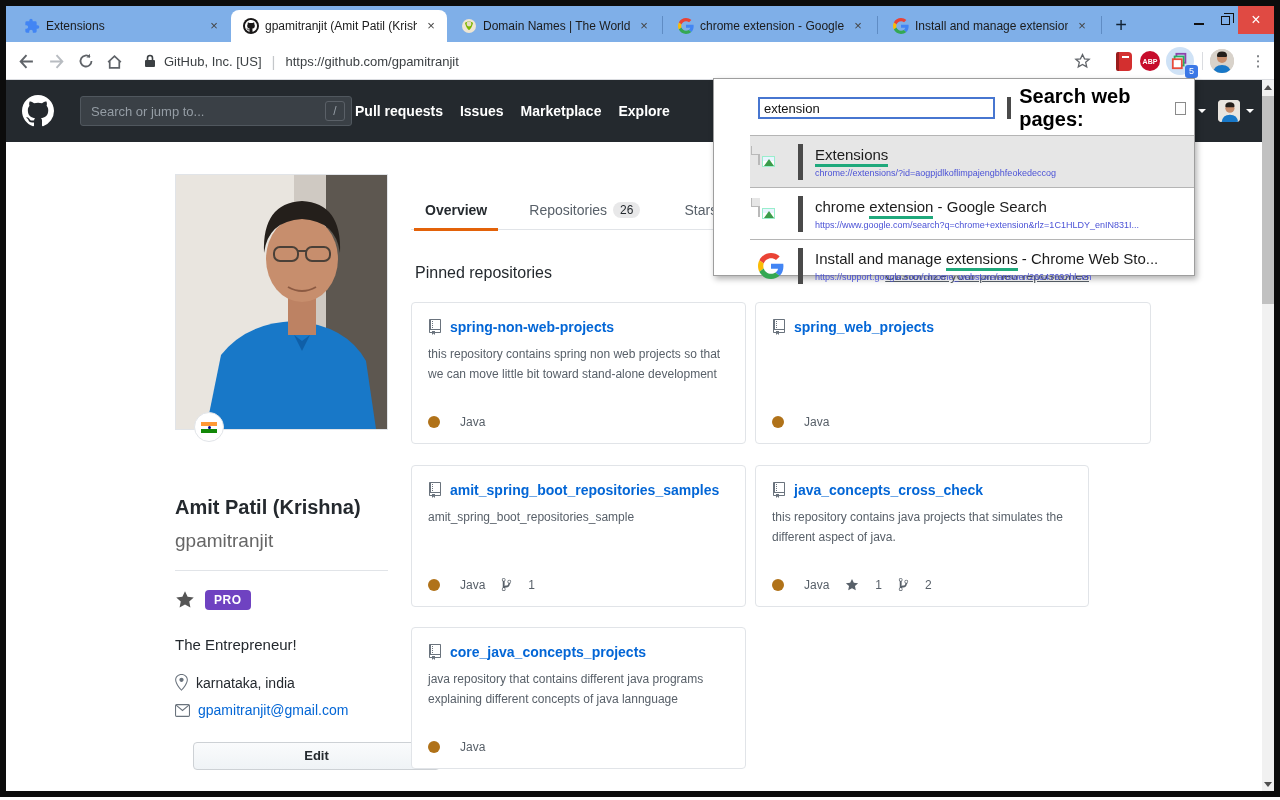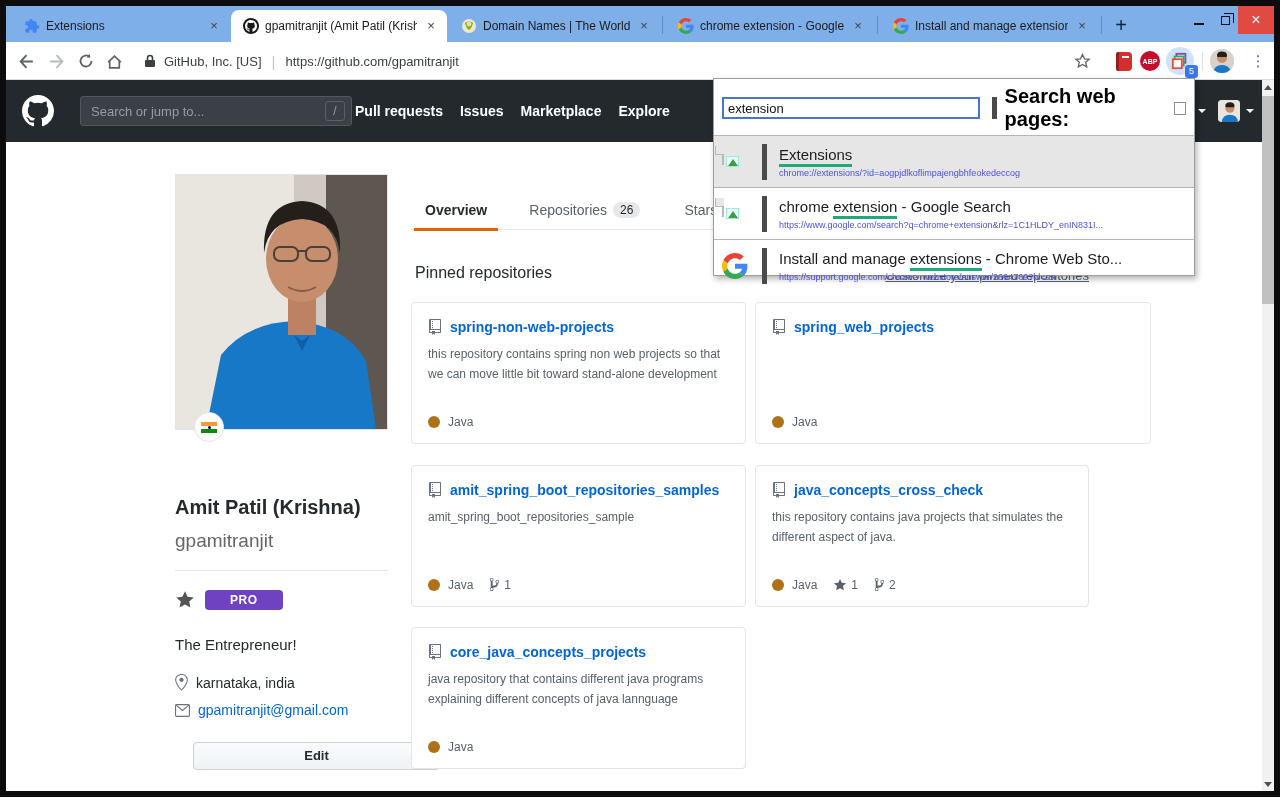--- a/index.html
+++ b/index.html
@@ -88,21 +88,21 @@
     background:linear-gradient(180deg,#f93 0 33%,#fff 33% 66%,#128807 66%); }
   .flag::after { content:""; position:absolute; left:6.5px; top:4px; width:3px; height:3px;
     border-radius:50%; background:#008; }
   .status-box { position:absolute; left:169px; top:288px; width:213px; height:46px;
     border:1px solid #e1e4e8; border-top:none; border-radius:0 0 4px 4px; display:flex;
     align-items:center; padding-left:12px; font-size:13px; color:#24292e; background:#fff; }
   .p-name { position:absolute; left:169px; top:354px; font-size:20px; font-weight:bold; color:#24292e; }
   .p-user { position:absolute; left:169px; top:388px; font-size:19px; color:#666; }
   .p-div { position:absolute; left:169px; top:428px; width:213px; height:1px; background:#e1e4e8; }
   .p-pro-row { position:absolute; left:169px; top:448px; display:flex; align-items:center; gap:10px; }
-  .pro-badge { background:#6f42c1; color:#fff; font-size:12px; font-weight:bold; padding:3px 25px;
+  .pro-badge { background:#6f42c1; color:#fff; font-size:12px; font-weight:bold; padding:3px 9px;
     border-radius:4px; letter-spacing:.5px;text-align:right; }
   .p-bio { position:absolute; left:169px; top:494px; font-size:15px; color:#24292e; }
   .p-row { position:absolute; left:169px; display:flex; align-items:center; gap:8px; font-size:14px;
     color:#24292e; }
   .p-row a { color:#0366d6; text-decoration:none; }
   .edit-btn { position:absolute; left:187px; top:600px; width:247px; height:28px;
     background:linear-gradient(180deg,#fafbfc,#eff3f6); border:1px solid #cdd1d5; border-radius:4px;
     font-size:13px; font-weight:bold; color:#24292e; text-align:center; line-height:26px; }
 
   
@@ -120,35 +120,35 @@
 
   .card { position:absolute; width:335px; height:142px; border:1px solid #e1e4e8; border-radius:4px;
     background:#fff; padding:16px; }
   .card-title { display:flex; align-items:center; gap:8px; }
   .card-title a { color:#0366d6; font-size:14px; font-weight:bold; text-decoration:none; }
   .card-desc { margin-top:10px; font-size:12px; color:#586069; line-height:1.65; width:300px; }
   .card-foot { position:absolute; left:16px; bottom:14px; display:flex; align-items:center; gap:16px;
     font-size:12px; color:#586069; }
   .lang-dot { width:12px; height:12px; border-radius:50%; background:#b07219; display:inline-block;
     margin-right:4px; vertical-align:-2px; }
-  .foot-item { display:flex; align-items:center; gap:4px;justify-content:space-between; }
+  .foot-item { display:flex; align-items:center; gap:16px;justify-content:space-between; }
 
   
   .scrollbar { position:absolute; left:1256px; top:74px; width:12px; height:711px; background:#f1f1f1; }
   .sb-arrow { position:absolute; left:0; width:12px; height:14px; display:flex; align-items:center;
     justify-content:center; }
   .tri-up { width:0; height:0; border-left:4px solid transparent; border-right:4px solid transparent;
     border-bottom:5px solid #505050; }
   .tri-down { width:0; height:0; border-left:4px solid transparent; border-right:4px solid transparent;
     border-top:5px solid #505050; }
   .sb-thumb { position:absolute; left:0; top:16px; width:12px; height:208px; background:#c1c1c1; }
 
   
   .popup { position:absolute; left:707px; top:72px; width:482px; height:198px; background:#fff;
-    border:1px solid #9e9e9e; box-shadow:2px 3px 6px rgba(0,0,0,.3); z-index:50; }
+    border:1px solid #9e9e9e; box-shadow:2px 3px 6px rgba(0,0,0,.3); z-index:50;padding-left:36px; }
   .pp-top { display:flex; align-items:center; padding:6px 8px 4px 8px; }
   .pp-input { width:288px; height:22px; border:2px solid #4776d0; font-size:13px; padding:0 4px;
     font-family:"Liberation Sans",sans-serif; color:#111; outline:none; }
   .pp-bar { width:5px; height:22px; background:#4a4a4a; margin:0 8px 0 12px; }
   .pp-label { font-size:20px; font-weight:bold; color:#000; }
   .pp-check { width:13px; height:13px; border:1px solid #8a8a8a; background:#fdfdfd; margin-left:8px; }
   .pp-row { position:relative; height:52px; border-top:1px solid #b5b5b5; display:flex;
     align-items:center; padding:0 8px; }
   .pp-row.selected { background:#e6e6e6; }
   .pp-fav { width:26px; height:30px; flex:0 0 26px; }

